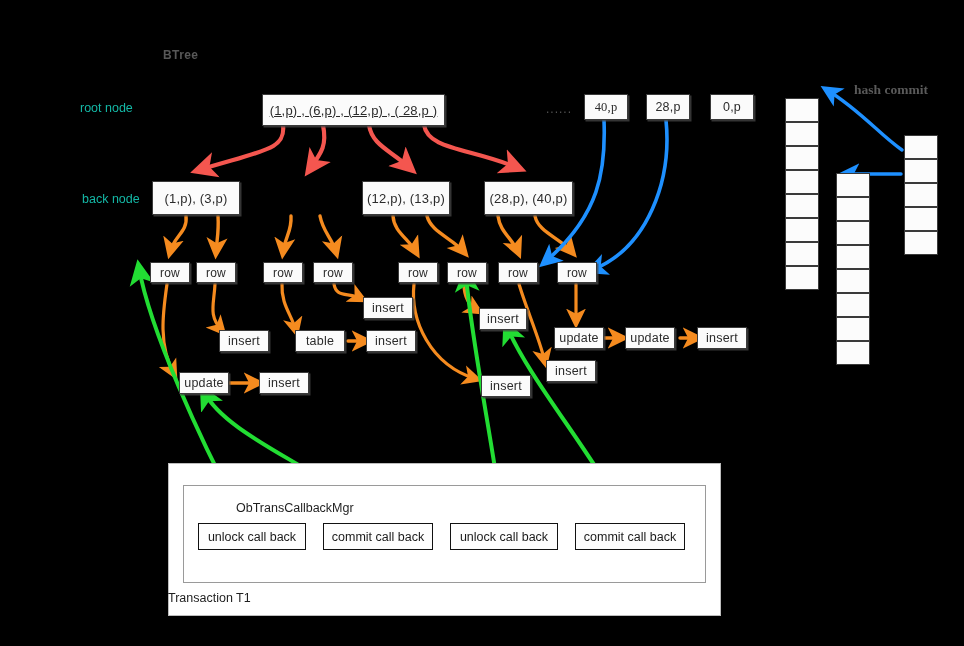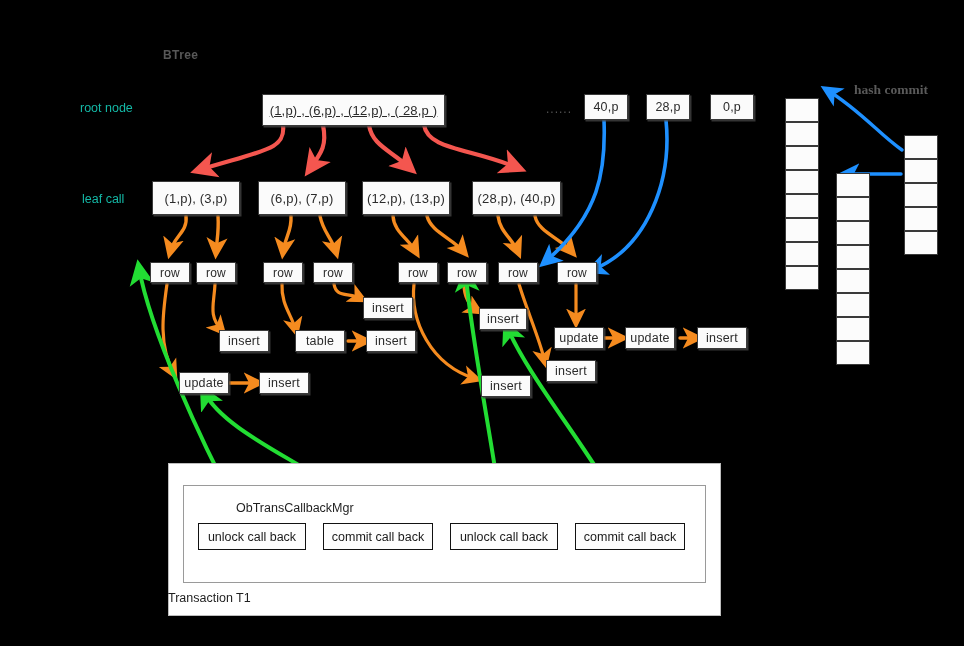--- a/index.html
+++ b/index.html
@@ -161,32 +161,31 @@
 
     <g fill="none" stroke="#111" stroke-width="2.4" marker-end="url(#ah-black)">
       <path d="M307,536 L319,536"></path>
       <path d="M433,536 L445,536"></path>
       <path d="M560,536 L572,536"></path>
     </g>
   </svg>
 
   <div class="glabel bold" style="left:143px;top:48px;">BTree</div>
   <div class="glabel" style="left:80px;top:101px;">root node</div>
-  <div class="glabel" style="left:82px;top:192px;">leaf call</div>
+  <div class="glabel" style="left:82px;top:192px;">back node</div>
   <div class="glabel serif" style="left:854px;top:82px;">hash commit</div>
   <div class="dots" style="left:546px;top:102px;">......</div>
 
   <div class="nbox btree-node" style="left:262px;top:94px;width:183px;height:32px;text-decoration:underline;">(1,p) , (6,p) , (12,p) ,  ( 28,p )</div>
 
   <div class="nbox btree-node" style="left:152px;top:181px;width:88px;height:34px;">(1,p), (3,p)</div>
-  <div class="nbox btree-node" style="left:258px;top:181px;width:88px;height:34px;">(6,p), (7,p)</div>
   <div class="nbox btree-node" style="left:362px;top:181px;width:88px;height:34px;">(12,p), (13,p)</div>
-  <div class="nbox btree-node" style="left:472px;top:181px;width:89px;height:34px;">(28,p), (40,p)</div>
-
-  <div class="nbox kvbox" style="left:584px;top:94px;width:44px;height:26px;">40,p</div>
+  <div class="nbox btree-node" style="left:484px;top:181px;width:89px;height:34px;">(28,p), (40,p)</div>
+
+  <div class="nbox kvbox" style="left:584px;top:94px;width:44px;height:26px;font-family:Liberation Serif, serif;">40,p</div>
   <div class="nbox kvbox" style="left:646px;top:94px;width:44px;height:26px;">28,p</div>
   <div class="nbox kvbox" style="left:710px;top:94px;width:44px;height:26px;">0,p</div>
 
   <div class="nbox rowbox" style="left:150px;top:262px;width:40px;height:21px;">row</div>
   <div class="nbox rowbox" style="left:196px;top:262px;width:40px;height:21px;">row</div>
   <div class="nbox rowbox" style="left:263px;top:262px;width:40px;height:21px;">row</div>
   <div class="nbox rowbox" style="left:313px;top:262px;width:40px;height:21px;">row</div>
   <div class="nbox rowbox" style="left:398px;top:262px;width:40px;height:21px;">row</div>
   <div class="nbox rowbox" style="left:447px;top:262px;width:40px;height:21px;">row</div>
   <div class="nbox rowbox" style="left:498px;top:262px;width:40px;height:21px;">row</div>

